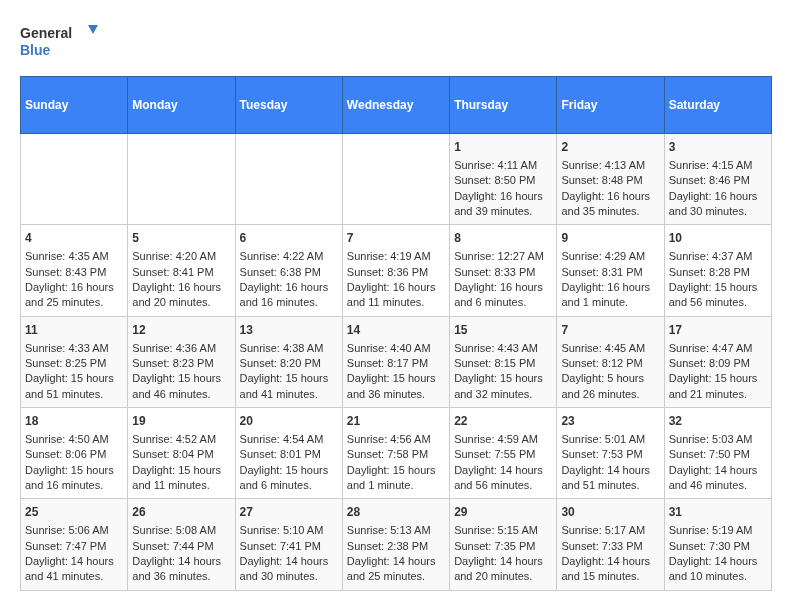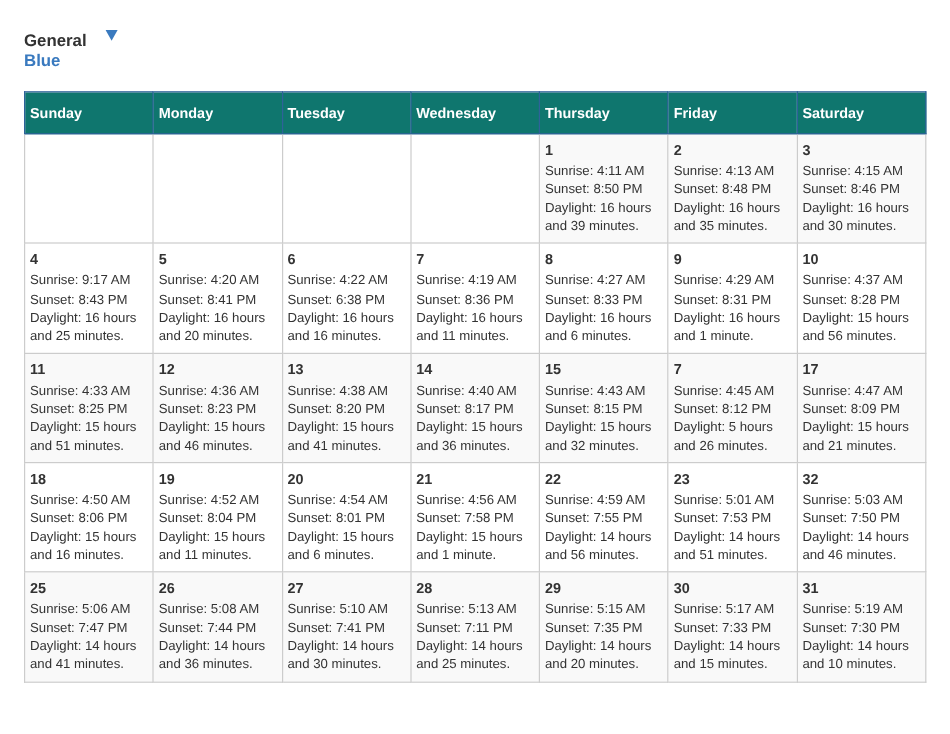--- a/index.html
+++ b/index.html
@@ -33,23 +33,23 @@
     .location {
       font-size: 16px;
       color: #555;
     }
     table {
       width: 100%;
       border-collapse: collapse;
       font-size: 11px;
     }
     thead tr th {
-      background: #0f766e;
+      background: #3b82f6;
       color: #fff;
-      padding: 10px 4px;
+      padding: 21px 4px;
       text-align: left;
       font-size: 12px;
       font-weight: bold;
       border: 1px solid #2e6299;
     }
     tbody tr td {
       vertical-align: top;
       padding: 5px 4px;
       border: 1px solid #ccc;
       min-height: 70px;
@@ -123,21 +123,21 @@
         <td>
           <span class="day-num">3</span>
           <div>Sunrise: 4:15 AM</div>
           <div>Sunset: 8:46 PM</div>
           <div>Daylight: 16 hours and 30 minutes.</div>
         </td>
       </tr>
       <tr>
         <td>
           <span class="day-num">4</span>
-          <div>Sunrise: 9:17 AM</div>
+          <div>Sunrise: 4:35 AM</div>
           <div>Sunset: 8:43 PM</div>
           <div>Daylight: 16 hours and 25 minutes.</div>
         </td>
         <td>
           <span class="day-num">5</span>
           <div>Sunrise: 4:20 AM</div>
           <div>Sunset: 8:41 PM</div>
           <div>Daylight: 16 hours and 20 minutes.</div>
         </td>
         <td>
@@ -147,21 +147,21 @@
           <div>Daylight: 16 hours and 16 minutes.</div>
         </td>
         <td>
           <span class="day-num">7</span>
           <div>Sunrise: 4:19 AM</div>
           <div>Sunset: 8:36 PM</div>
           <div>Daylight: 16 hours and 11 minutes.</div>
         </td>
         <td>
           <span class="day-num">8</span>
-          <div>Sunrise: 4:27 AM</div>
+          <div>Sunrise: 12:27 AM</div>
           <div>Sunset: 8:33 PM</div>
           <div>Daylight: 16 hours and 6 minutes.</div>
         </td>
         <td>
           <span class="day-num">9</span>
           <div>Sunrise: 4:29 AM</div>
           <div>Sunset: 8:31 PM</div>
           <div>Daylight: 16 hours and 1 minute.</div>
         </td>
         <td>
@@ -274,21 +274,21 @@
         </td>
         <td>
           <span class="day-num">27</span>
           <div>Sunrise: 5:10 AM</div>
           <div>Sunset: 7:41 PM</div>
           <div>Daylight: 14 hours and 30 minutes.</div>
         </td>
         <td>
           <span class="day-num">28</span>
           <div>Sunrise: 5:13 AM</div>
-          <div>Sunset: 7:11 PM</div>
+          <div>Sunset: 2:38 PM</div>
           <div>Daylight: 14 hours and 25 minutes.</div>
         </td>
         <td>
           <span class="day-num">29</span>
           <div>Sunrise: 5:15 AM</div>
           <div>Sunset: 7:35 PM</div>
           <div>Daylight: 14 hours and 20 minutes.</div>
         </td>
         <td>
           <span class="day-num">30</span>

